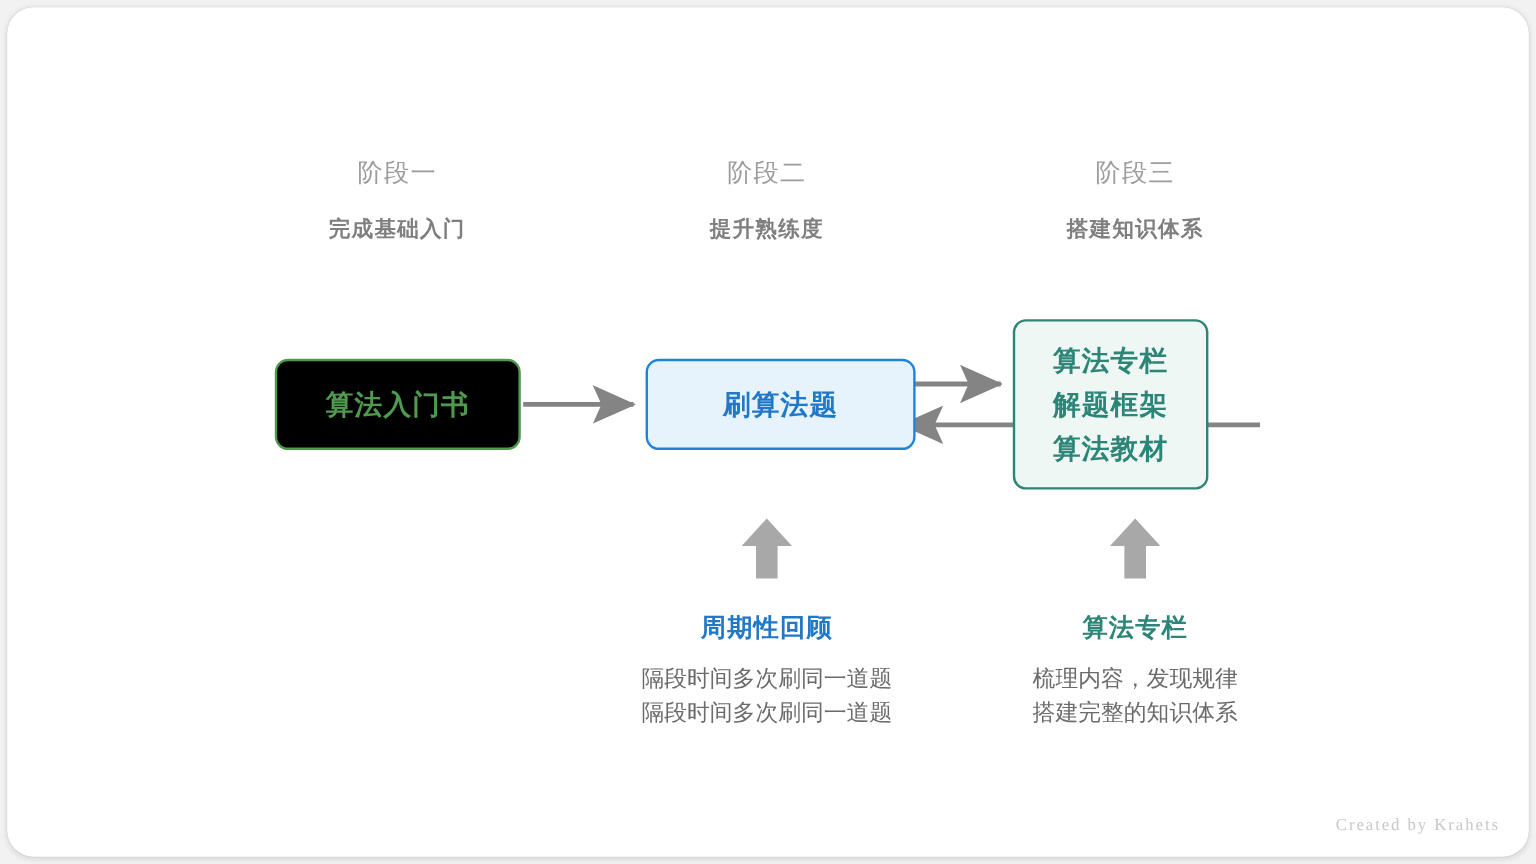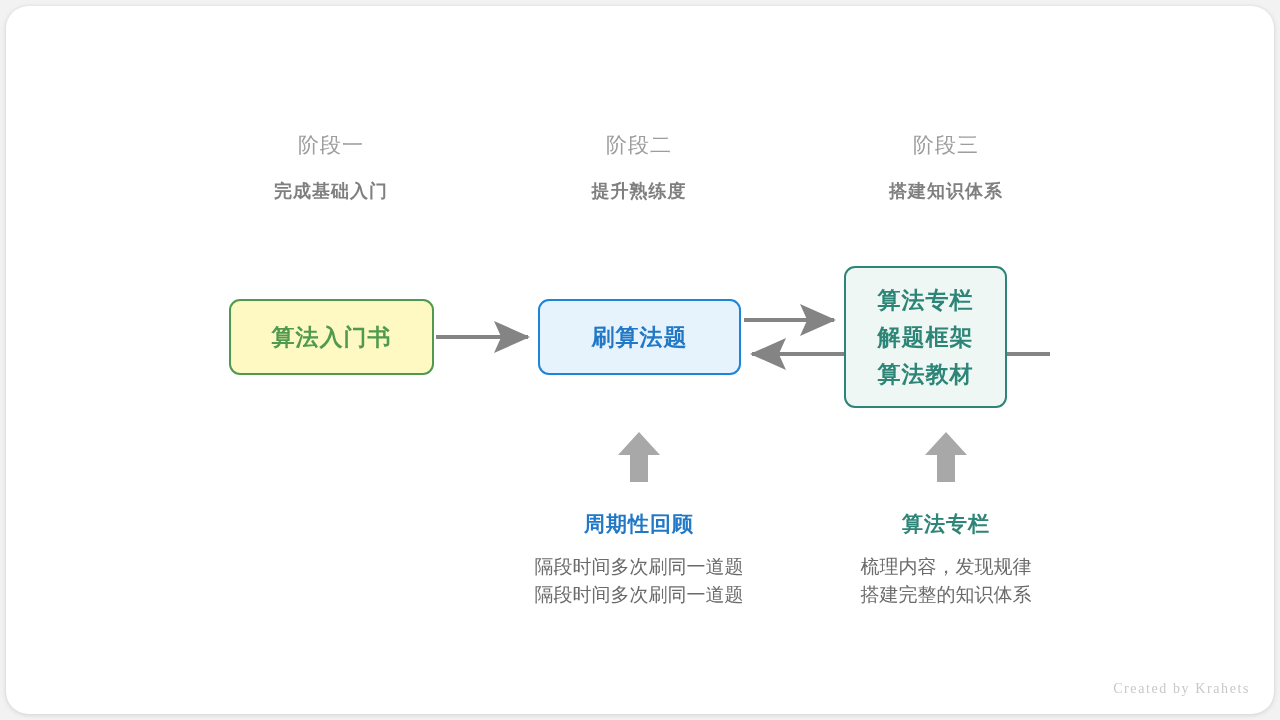--- a/index.html
+++ b/index.html
@@ -53,27 +53,27 @@
     display: flex;
     flex-direction: column;
     align-items: center;
     justify-content: center;
     font-weight: bold;
     letter-spacing: 1px;
   }
   .node .line { line-height: 37px; }
   #node-book {
     left: 229px; top: 299px; width: 205px; height: 76px;
-    background: #fef9c3;
+    background: #000000;
     border: 2px solid #4f9a4e;
     color: #4f9a4e;
     font-size: 23px;
   }
   #node-practice {
-    left: 538px; top: 299px; width: 203px; height: 76px;
+    left: 538px; top: 299px; width: 225px; height: 76px;
     background: #e6f3fd;
     border: 2px solid #1e84da;
     color: #2078c6;
     font-size: 23px;
   }
   #node-resources {
     left: 844px; top: 266px; width: 163px; height: 142px;
     background: #eef7f4;
     border: 2px solid #2d8577;
     color: #2d8577;

